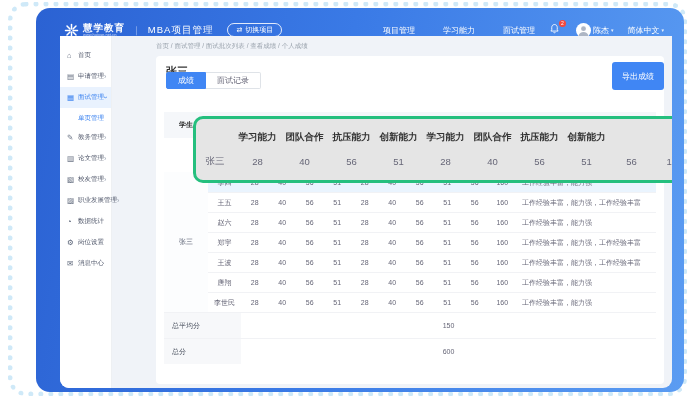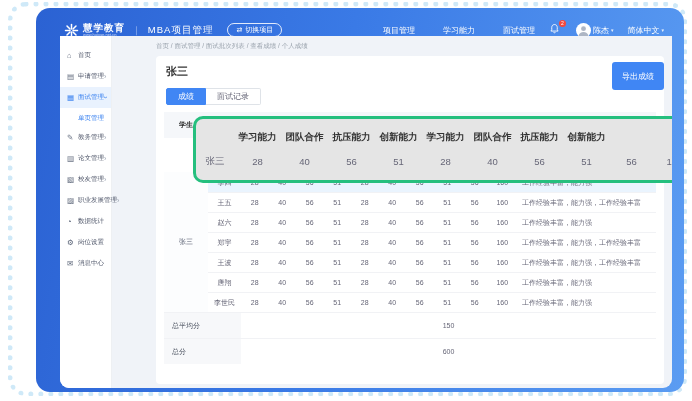--- a/index.html
+++ b/index.html
@@ -48,21 +48,21 @@
   .side-item.active .ico, .side-item.active .chev { color:#3a82f0; }
   .side-sub { height:19px; line-height:19px; padding-left:18px; font-size:6.5px;
     color:#3a82f0; cursor:pointer; }
   .main { flex:1; position:relative;margin-left:36px; }
   .crumb { position:absolute; left:8px; top:6px; font-size:6.5px; color:#9aa3ad; cursor:pointer; }
   .card { position:absolute; left:8px; right:8px; top:20px; bottom:4px; background:#fff; border-radius:4px; }
   .pg-title { position:absolute; left:10px; top:8px; font-size:11px; font-weight:bold; color:#333; }
   .export { position:absolute; right:0; top:6px; height:18px; padding:14px 10px;
     background:#4086f4; color:#fff; font-size:8px; border:none; border-radius:3px;
     display:flex; align-items:center; cursor:pointer; }
-  .tabs { position:absolute; left:10px; top:32px; display:flex; font-size:8px; }
+  .tabs { position:absolute; left:10px; top:16px; display:flex; font-size:8px; }
   .tab { height:17px; padding:0 11px; display:flex; align-items:center;
     border:1px solid #dfe3e8; background:#fff; color:#667; cursor:pointer; }
   .tab:first-child { border-radius:2px 0 0 2px; }
   .tab:last-child { border-radius:0 2px 2px 0; border-left:none; }
   .tab.active { background:#4086f4; border-color:#4086f4; color:#fff; }
   
   .table { position:absolute; left:8px; right:8px; top:56px; font-size:7px; color:#667; }
   .thead { height:26px; background:#f5f7fa; display:flex; align-items:center;
     font-weight:bold; color:#333; }
   .thead .stu { width:44px; text-align:center; }

